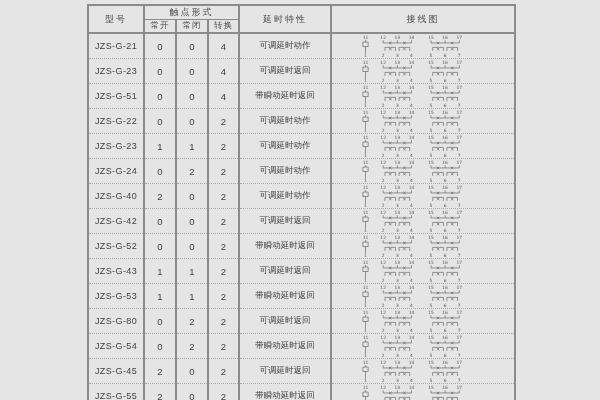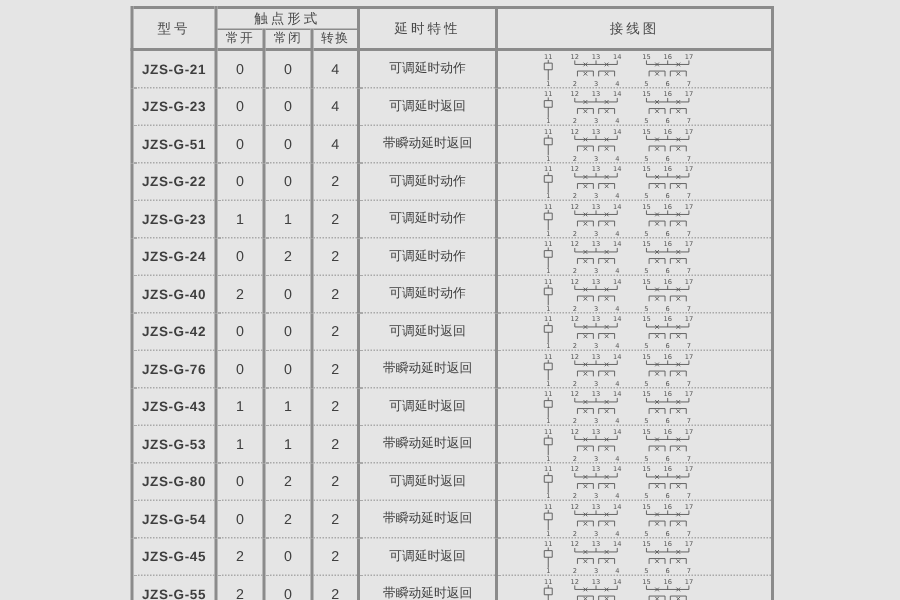--- a/index.html
+++ b/index.html
@@ -27,21 +27,21 @@
   tr.hdr-top th{height:11px;font-size:9px;}
   tr.hdr-sub th{height:12px;font-size:8.5px;letter-spacing:1px;font-family:Liberation Serif, serif;}
   th.contact-form{border-bottom:1px solid #8b8b8b;}
   thead tr.hdr-sub th, th[rowspan]{border-bottom:2px solid #8b8b8b;}
   tbody td{
     height:22.9px;
     border-bottom:1px dotted #a9a9a9;
     font-size:9px;
   }
   tbody tr:last-child td{border-bottom:none;}
-  td.model{letter-spacing:0.4px;font-weight:bold;}
+  td.model{letter-spacing:0.4px;}
   td.num{font-size:9.5px;}
   td.delay{font-size:8.5px;letter-spacing:0;}
   td.diag{padding-top:1px;}
   td.diag svg{display:block;margin:0 auto;}
   svg .w{stroke:#5a5a5a;stroke-width:0.7;fill:none;}
   svg text{font-size:5px;fill:#555;text-anchor:middle;font-family:"DejaVu Sans",sans-serif;}
 </style>
 </head>
 <body>
 
@@ -455,21 +455,21 @@
               <path d="M102,18 V14 H114 V18" class="w"></path>
               <path d="M106.6,14.6 L109.4,17.4 M109.4,14.6 L106.6,17.4" class="w"></path>
               <text x="84" y="25">5</text>
               <text x="100" y="25">6</text>
               <text x="116" y="25">7</text>
             </svg>
       </td>
     </tr>
 
     <tr>
-      <td class="model">JZS-G-76</td>
+      <td class="model">JZS-G-52</td>
       <td class="num">0</td>
       <td class="num">0</td>
       <td class="num">2</td>
       <td class="delay">带瞬动延时返回</td>
       <td class="diag">
         <svg width="140" height="23" viewBox="0 0 150 26">
               <text x="10" y="4.6">11</text>
               <path d="M10,5.6 V8" class="w"></path>
               <path d="M7,8 h6 v5 h-6 z" class="w"></path>
               <path d="M10,13 V21" class="w"></path>

